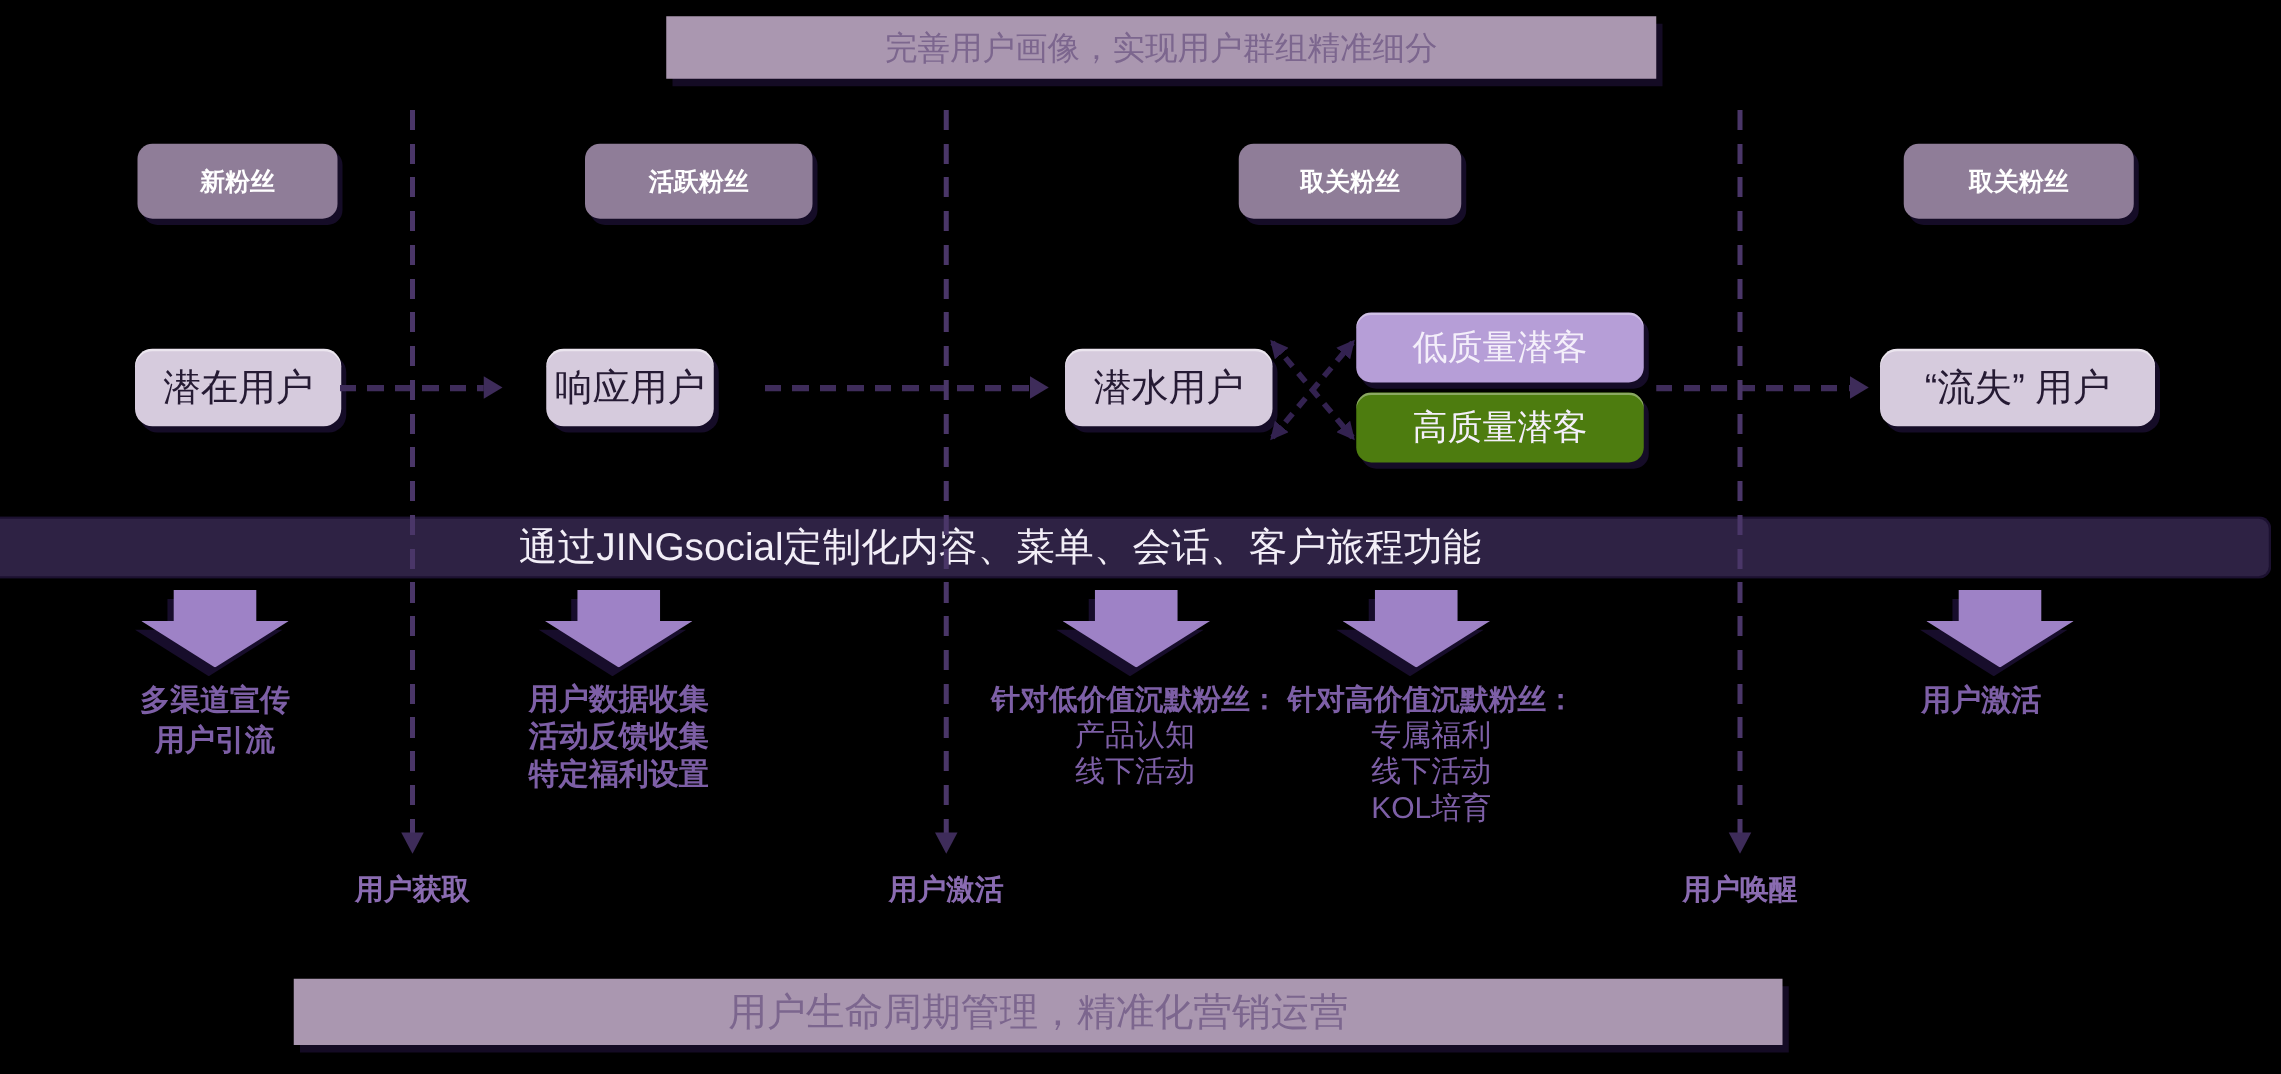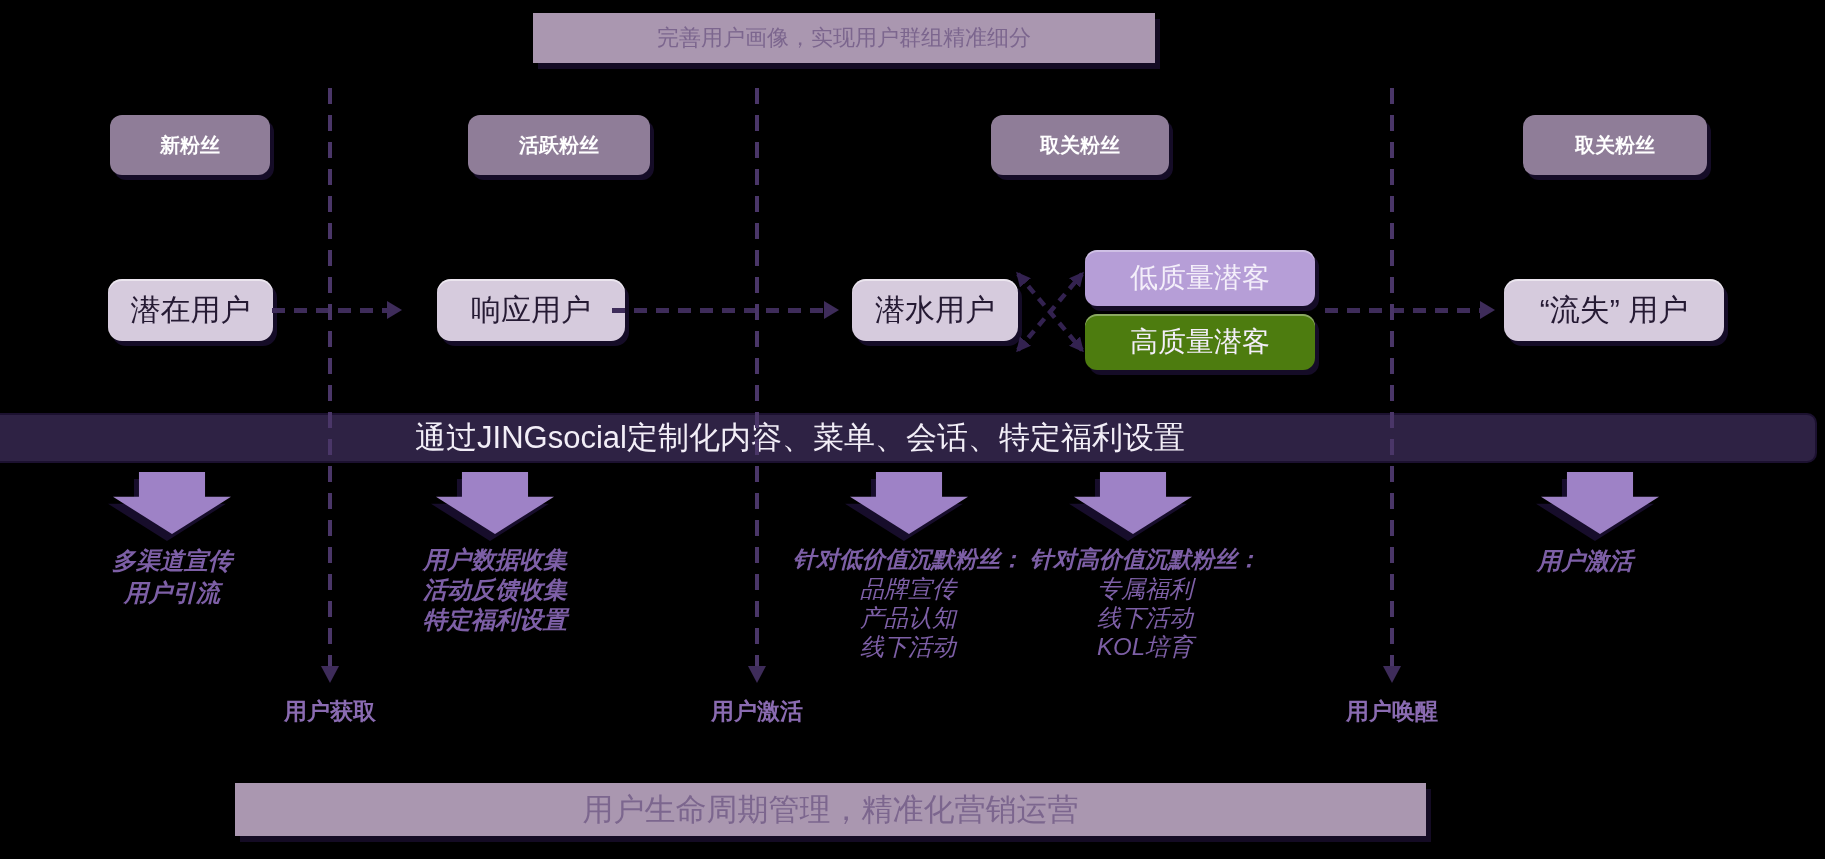--- a/index.html
+++ b/index.html
@@ -6,21 +6,21 @@
   .canvas{
     position:relative;width:1825px;height:859px;background:#000;overflow:hidden;
     font-family:"Liberation Sans","DejaVu Sans",sans-serif;
   }
   
   .banner{
     position:absolute;background:#aa97b0;color:#7c668e;
     display:flex;align-items:center;justify-content:center;
     box-shadow:5px 6px 0 #140b24;
   }
-  .banner.top{left:533px;top:13px;width:622px;height:50px;font-size:22px;}
+  .banner.top{left:533px;top:13px;width:792px;height:50px;font-size:26px;}
   .banner.bottom{left:235px;top:783px;width:1191px;height:53px;font-size:31px;}
   
   .hdr{
     position:absolute;top:115px;height:60px;border-radius:12px;
     background:#8f7d98;color:#ffffff;font-weight:bold;font-size:20px;
     display:flex;align-items:center;justify-content:center;
     box-shadow:4px 5px 0 #150c27;
   }
   
   .ubox{
@@ -72,21 +72,21 @@
   
   .barrow,.barrow-sh{
     position:absolute;width:118px;height:62px;
     clip-path:polygon(22% 0,78% 0,78% 40%,100% 40%,50% 100%,0 40%,22% 40%);
   }
   .barrow{background:#9e82c6;z-index:2;}
   .barrow-sh{background:#170d2b;z-index:1;transform:translate(-5px,7px);}
   
   .acol{
     position:absolute;top:545px;width:300px;text-align:center;
-    color:#7d5fa6;font-size:24px;font-weight:bold;line-height:32px;font-style:italic;
+    color:#7d5fa6;font-size:24px;font-weight:bold;line-height:32px;
   }
   .acol.tcol{font-weight:normal;line-height:29px;}
   .acol .ctitle{font-weight:bold;font-size:23px;}
   
   .plabel{
     position:absolute;top:696px;width:220px;text-align:center;
     color:#8a6bb1;font-size:23px;font-weight:bold;
   }
   .xsvg{position:absolute;left:1008px;top:258px;z-index:4;}
 </style>
@@ -105,21 +105,21 @@
   <div class="vhead" style="left:748px;"></div>
   <div class="vline" style="left:1390px;"></div>
   <div class="vhead" style="left:1383px;"></div>
 
   <div class="hdr" style="left:110px;width:160px;">新粉丝</div>
   <div class="hdr" style="left:468px;width:182px;">活跃粉丝</div>
   <div class="hdr" style="left:991px;width:178px;">取关粉丝</div>
   <div class="hdr" style="left:1523px;width:184px;">取关粉丝</div>
 
   <div class="ubox" style="left:108px;width:165px;">潜在用户</div>
-  <div class="ubox" style="left:437px;width:188px;">响应用户</div>
+  <div class="ubox" style="left:437px;width:134px;">响应用户</div>
   <div class="ubox" style="left:852px;width:166px;">潜水用户</div>
   <div class="ubox" style="left:1504px;width:220px;">“流失” 用户</div>
 
   <div class="bbox low">低质量潜客</div>
   <div class="bbox high">高质量潜客</div>
 
   <div class="harrow" style="left:272px;width:115px;">
       <span class="tri"></span>
     </div>
   <div class="harrow" style="left:612px;width:212px;">
@@ -133,21 +133,21 @@
     <defs>
       <marker id="ah" viewBox="0 0 10 10" refX="8" refY="5" markerWidth="3.2" markerHeight="3.2" orient="auto-start-reverse">
         <path d="M0,0 L10,5 L0,10 z" fill="#332250"></path>
       </marker>
     </defs>
     <line x1="10" y1="92" x2="74" y2="16" stroke="#332250" stroke-width="4.5" stroke-dasharray="9 7" marker-start="url(#ah)" marker-end="url(#ah)"></line>
     <line x1="10" y1="16" x2="74" y2="92" stroke="#332250" stroke-width="4.5" stroke-dasharray="9 7" marker-start="url(#ah)" marker-end="url(#ah)"></line>
   </svg>
 
   <div class="midbar">
-    <div class="bar-label">通过JINGsocial定制化内容、菜单、会话、特定福利设置</div>
+    <div class="bar-label">通过JINGsocial定制化内容、菜单、会话、客户旅程功能</div>
   </div>
 
   <div class="barrow-sh" style="left:113px;top:472px;"></div>
   <div class="barrow" style="left:113px;top:472px;"></div>
   <div class="barrow-sh" style="left:436px;top:472px;"></div>
   <div class="barrow" style="left:436px;top:472px;"></div>
   <div class="barrow-sh" style="left:850px;top:472px;"></div>
   <div class="barrow" style="left:850px;top:472px;"></div>
   <div class="barrow-sh" style="left:1074px;top:472px;"></div>
   <div class="barrow" style="left:1074px;top:472px;"></div>
@@ -160,21 +160,20 @@
   </div>
 
   <div class="acol" style="left:345px;line-height:30px;">
     <div>用户数据收集</div>
     <div>活动反馈收集</div>
     <div>特定福利设置</div>
   </div>
 
   <div class="acol tcol" style="left:758px;">
     <div class="ctitle">针对低价值沉默粉丝：</div>
-    <div>品牌宣传</div>
     <div>产品认知</div>
     <div>线下活动</div>
   </div>
 
   <div class="acol tcol" style="left:995px;">
     <div class="ctitle">针对高价值沉默粉丝：</div>
     <div>专属福利</div>
     <div>线下活动</div>
     <div>KOL培育</div>
   </div>

